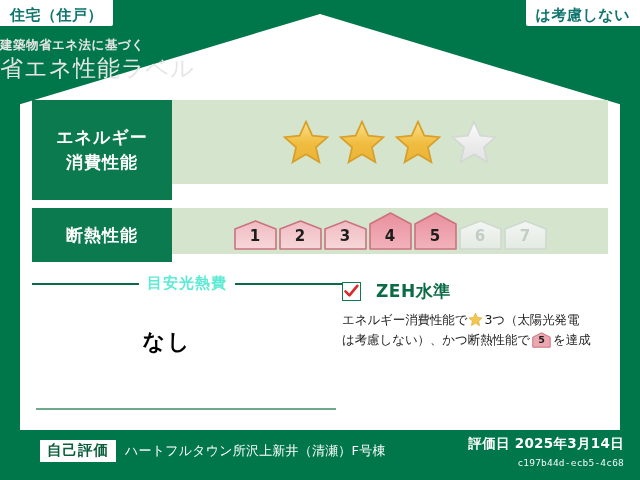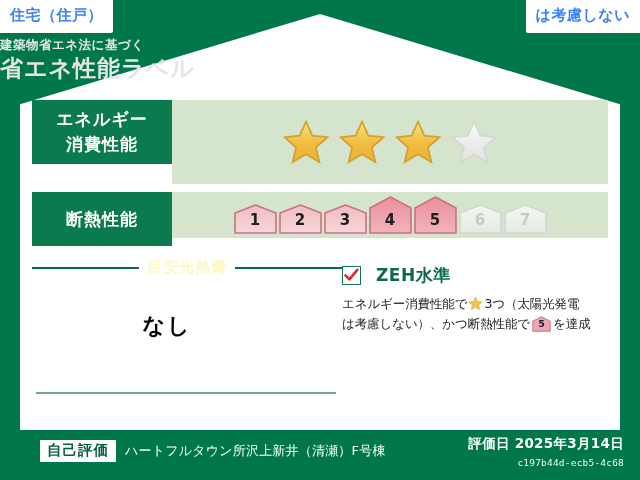--- a/index.html
+++ b/index.html
@@ -7,25 +7,25 @@
     width: 640px; height: 480px;
     font-family: "DejaVu Sans", "Liberation Sans", sans-serif;
   }
   body { background: #00774a; position: relative; overflow: hidden; }
 
   
   .corner-tag {
     position: absolute;
     top: 0;
     background: #ffffff;
-    color: #3b82f6;
+    color: #0f766e;
     font-weight: bold;
     font-size: 15px;
     line-height: 1;
-    padding: 8px 10px 10px 10px;
+    padding: 8px 10px 3px 10px;
     letter-spacing: 0.5px;
     white-space: nowrap;
     z-index: 6;
   }
   .corner-tag.left  { left: 0; border-bottom-right-radius: 2px; }
   .corner-tag.right { right: 0; border-bottom-left-radius: 2px; }
 
   
   .house {
     position: absolute;
@@ -45,21 +45,21 @@
     color: #e5e5e5;
   }
   .title-sub {
     font-size: 12.5px;
     font-weight: bold;
     letter-spacing: 0.5px;
     line-height: 1.1;
   }
   .title-main {
     font-size: 23px;
-    font-weight: bold;
+    font-weight: normal;
     letter-spacing: 1px;
     line-height: 1.25;
     margin-top: 2px;
   }
 
   
   .content {
     position: absolute;
     left: 32px; top: 100px;
     width: 576px;
@@ -85,21 +85,21 @@
     line-height: 1.45;
     flex: 0 0 140px;
   }
   .perf-value {
     background: #d5e5cd;
     flex: 1 1 auto;
     display: flex;
     align-items: center;
     justify-content: center;
   }
-  .row-energy .perf-label { height: 64px; }
+  .row-energy .perf-label { height: 100px; }
   .row-energy .perf-value { height: 84px; }
   .row-insul  .perf-label { height: 54px; font-size: 17px; }
   .row-insul  .perf-value { height: 46px; }
 
   
   .stars { display: flex; gap: 10px; align-items: center; }
   .star { width: 46px; height: 46px; display: block; }
 
   
   .houses { display: flex; align-items: flex-end; gap: 2px; }
@@ -131,21 +131,21 @@
   }
   .cost-col {
     position: absolute;
     left: 0; top: 0;
     width: 310px;
   }
   .cost-head {
     display: flex;
     align-items: center;
     gap: 8px;
-    color: #fef9c3;
+    color: #5eead4;
   }
   .cost-head .rule {
     flex: 1 1 auto;
     height: 2px;
     background: #0b6b45;
   }
   .cost-head .txt {
     font-size: 15px;
     font-weight: bold;
     letter-spacing: 1px;

